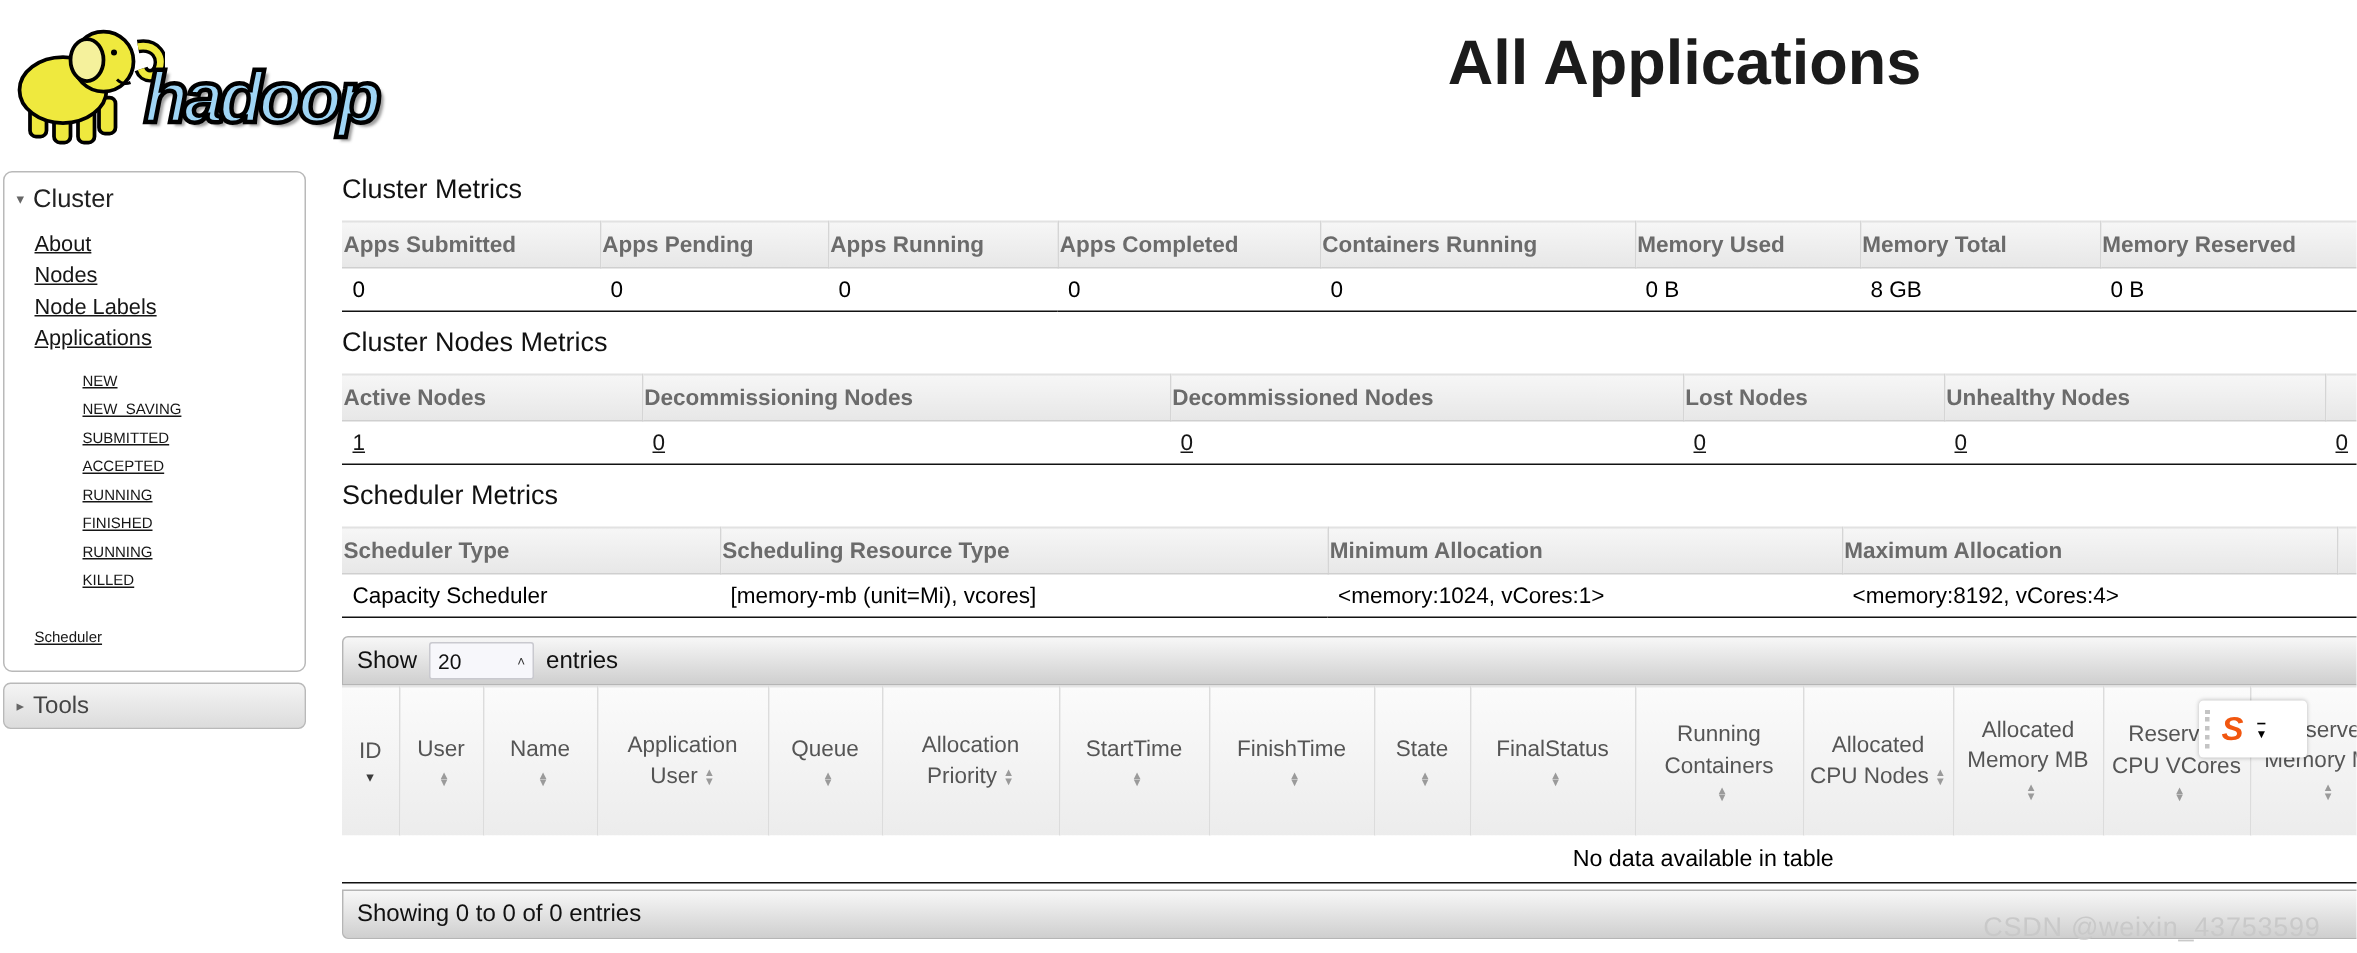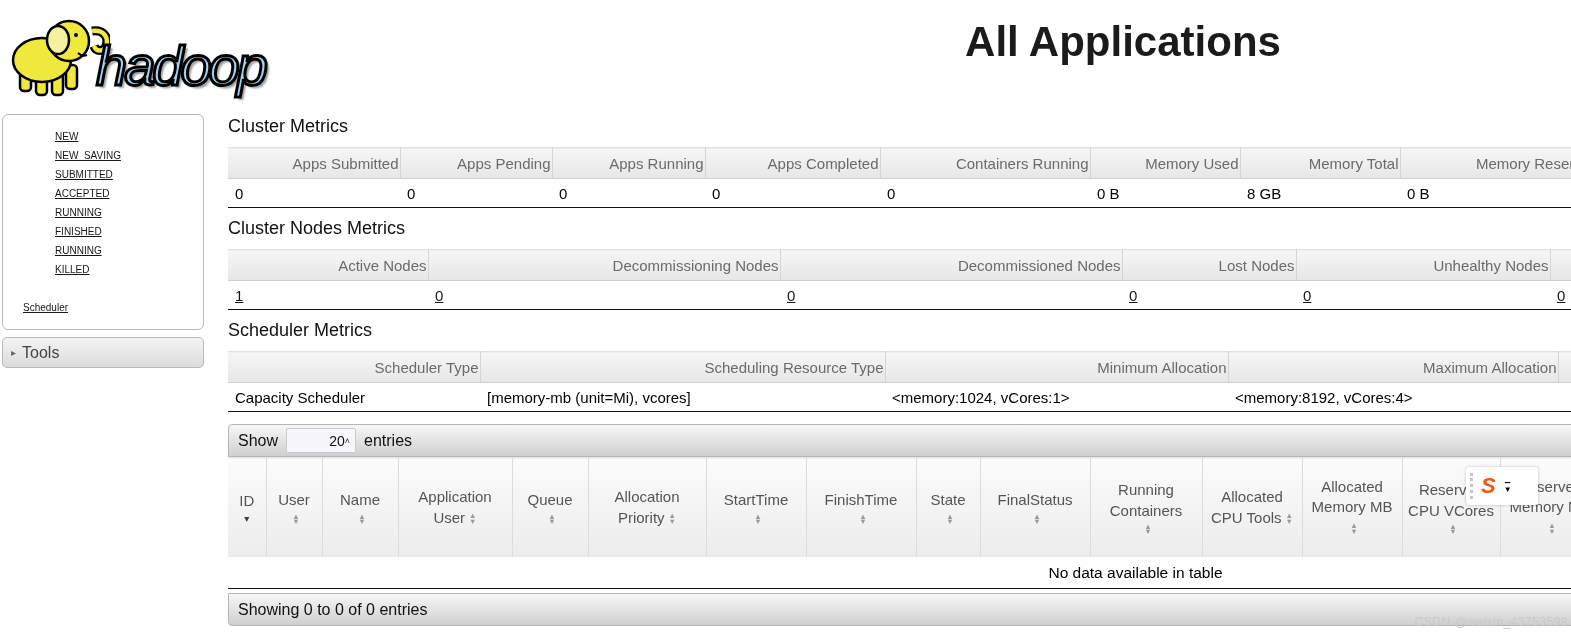--- a/index.html
+++ b/index.html
@@ -6,21 +6,21 @@
   body{
     width:1571px;height:635px;position:relative;overflow:hidden;
     background:#fff;font-family:"Liberation Sans",sans-serif;color:#111;
   }
   a, .link{color:#161616;text-decoration:underline;cursor:pointer;}
 
   
   .logo-wrap{position:absolute;left:6px;top:4px;width:380px;height:100px;display:flex;align-items:center;}
   .elephant{flex:0 0 auto;margin-top:2px;}
   .brand-text{
-    font-size:56px;font-weight:normal;font-style:italic;letter-spacing:-3px;
+    font-size:48px;font-weight:bold;font-style:italic;letter-spacing:-3px;
     color:#9fd5f5;-webkit-text-stroke:3px #000;
     text-shadow:3px 3px 2px rgba(40,40,40,.45);
     margin-left:-14px;margin-top:22px;
   }
   .page-title{
     position:absolute;left:228px;top:18px;width:1790px;text-align:center;
     font-size:42px;font-weight:bold;color:#1b1b1b;letter-spacing:0px;
   }
 
   
@@ -41,39 +41,39 @@
   }
 
   
   .main{position:absolute;left:228px;top:112px;width:1815px;}
   .sec-title{font-size:18px;color:#111;margin:4px 0 10px 0;font-weight:normal;}
 
   table.metrics{border-collapse:collapse;table-layout:fixed;margin-bottom:10px;
     border-top:1px solid #e2e2e2;border-bottom:1px solid #111;}
   table.metrics th{
     background:linear-gradient(#f6f6f6,#e7e7e7);
-    font-weight:normal;font-size:15px;color:#6b6b6b;text-align:right;
+    font-weight:bold;font-size:15px;color:#6b6b6b;text-align:left;
     height:28px;border-right:1px solid #d5d5d5;border-bottom:1px solid #cfcfcf;
     overflow:hidden;white-space:nowrap;
   }
   table.metrics td{
     font-size:15px;color:#000;text-align:left;height:26px;padding-left:7px;
     overflow:hidden;white-space:nowrap;background:#fff;
   }
 
   
   .bar{
     width:1815px;height:33px;box-sizing:border-box;
     border:1px solid #b5b5b5;background:linear-gradient(#f7f7f7,#cfcfcf);
     display:flex;align-items:center;font-size:16px;color:#111;padding:0 9px;
   }
   .bar.top{border-radius:4px 4px 0 0;margin-top:12px;}
   .bar.bottom{border-radius:0 0 4px 4px;margin-top:0;}
   .fake-select{
-    display:inline-flex;align-items:center;justify-content:flex-end;
+    display:inline-flex;align-items:center;justify-content:space-between;
     width:58px;height:23px;margin:0 8px;padding:0 5px;
     background:#f7f7fb;border:1px solid #c9c9cf;border-radius:2px;
     font-size:14px;color:#111;cursor:pointer;
   }
   .fake-select .chev{font-size:9px;color:#333;}
 
   
   table.apps{border-collapse:collapse;table-layout:fixed;border-bottom:1px solid #111;}
   table.apps th{
     background:linear-gradient(#fbfbfb,#ececec);
@@ -85,21 +85,21 @@
   th.m-block .thc{display:flex;flex-direction:column;align-items:center;gap:3px;}
   th.m-inline .thc{display:inline;}
   .sort-both{display:inline-flex;flex-direction:column;align-items:center;
     line-height:5.5px;font-size:7.5px;color:#9a9a9a;margin-left:4px;vertical-align:middle;}
   .sort-desc{font-size:10px;color:#3c3c3c;line-height:10px;}
   td.empty-cell{height:29px;text-align:center;font-size:15.5px;color:#000;background:#fff;}
 
   .footer-gap{height:4px;}
 
   
-  .watermark{position:absolute;right:3px;bottom:6px;font-size:12px;color:#c9c9c9;letter-spacing:.5px;}
+  .watermark{position:absolute;right:24px;bottom:6px;font-size:18px;color:#c9c9c9;letter-spacing:.5px;}
 
   
   .overlay-widget{
     position:absolute;left:1466px;top:467px;width:64px;height:38px;
     background:#fff;border-radius:3px;box-shadow:0 0 3px rgba(0,0,0,.25);
     display:flex;align-items:center;padding:0 4px;z-index:50;
   }
   .drag-dots{width:3px;height:26px;border-left:3px dotted #c4c4c4;margin-right:5px;}
   .s-logo{font-size:22px;font-weight:bold;color:#f1560f;font-style:italic;line-height:22px;}
   .mini-ctrl{display:flex;flex-direction:column;align-items:center;margin-left:8px;line-height:8px;}
@@ -126,20 +126,29 @@
       </g>
       <circle cx="70" cy="30" r="2" fill="#000"></circle>
     </svg>
   </span>
   <span class="brand-text">hadoop</span>
 </div>
 <div class="page-title">All Applications</div>
 
 <div class="sidebar">
   <div class="nav-box">
+    <div class="nav-head">
+      <span class="tri">▾</span><span>Cluster</span>
+    </div>
+    <div class="nav-links">
+      <span class="link">About</span>
+      <span class="link">Nodes</span>
+      <span class="link">Node Labels</span>
+      <span class="link">Applications</span>
+    </div>
     <div class="nav-states">
       <span class="link">NEW</span>
       <span class="link">NEW_SAVING</span>
       <span class="link">SUBMITTED</span>
       <span class="link">ACCEPTED</span>
       <span class="link">RUNNING</span>
       <span class="link">FINISHED</span>
       <span class="link">RUNNING</span>
       <span class="link">KILLED</span>
     </div>
@@ -357,21 +366,21 @@
           </th>
       <th class="m-block">
             <span class="thc">
               <span>Running Containers</span>
               <span class="sort-both">
                 <span>▲</span>
                 <span>▼</span>
               </span>
             </span>
           </th>
-      <th class="m-inline"><span class="thc"><span>Allocated CPU Tools</span><span class="sort-both">
+      <th class="m-inline"><span class="thc"><span>Allocated CPU Nodes</span><span class="sort-both">
                 <span>▲</span>
                 <span>▼</span>
               </span></span></th>
       <th class="m-inline"><span class="thc"><span>Allocated Memory MB</span><span class="sort-both">
                 <span>▲</span>
                 <span>▼</span>
               </span></span></th>
       <th class="m-block">
             <span class="thc">
               <span>Reserved CPU VCores</span>

